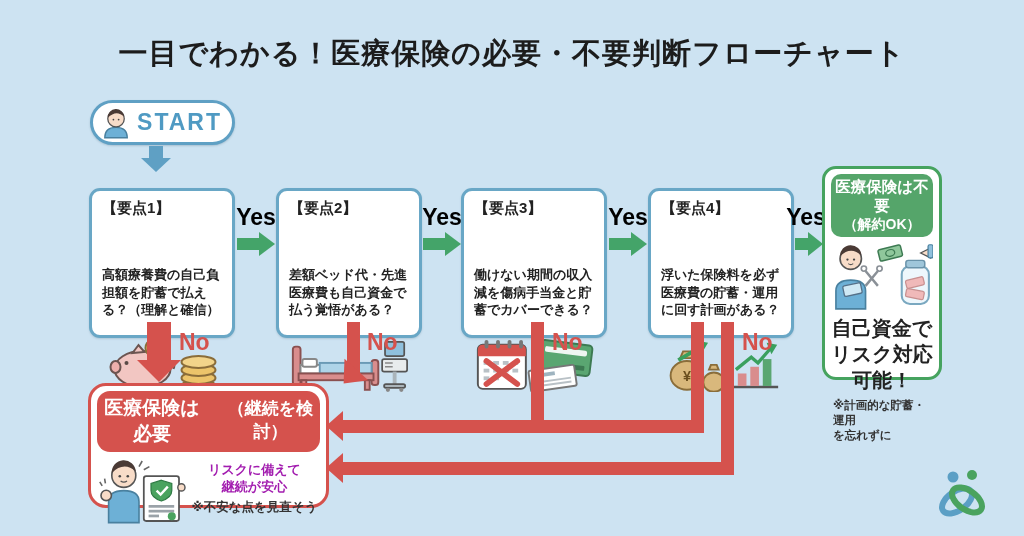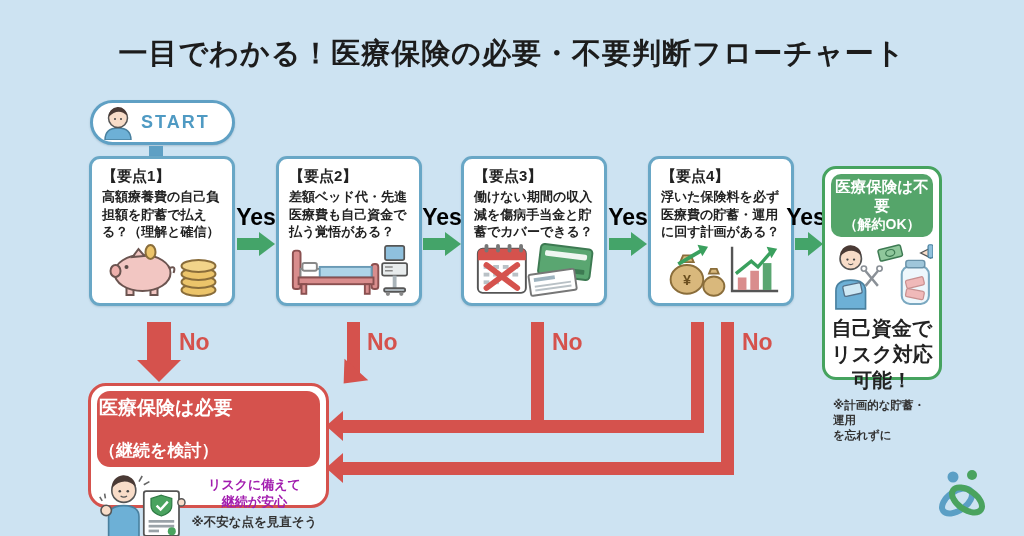--- a/index.html
+++ b/index.html
@@ -12,55 +12,56 @@
     font-size:29px; font-weight:800; color:#1c1c1c; letter-spacing:1px;
   }
 
   
   .start-pill {
     position:absolute; left:90px; top:100px; width:145px; height:45px;
     background:#fff; border:3px solid #5fa0c4; border-radius:24px;
     display:flex; align-items:center; padding:0 10px; gap:8px;
     box-shadow:0 1px 2px rgba(60,90,110,.25);
   }
-  .start-label { font-size:18px; font-weight:800; color:#4f9ac3; letter-spacing:2px; }
+  .start-label { font-size:23px; font-weight:800; color:#4f9ac3; letter-spacing:2px; }
 
   
   .rect { position:absolute; }
   .tri { position:absolute; width:0; height:0; }
 
   .blue { background:#5fa0c4; }
   .red  { background:#d5524d; }
   .green{ background:#44a469; }
 
   
   .step {
-    position:absolute; top:156px; width:146px; height:150px;
+    position:absolute; top:188px; width:146px; height:150px;
     background:#fff; border:3px solid #69a7c6; border-radius:11px;
     padding:8px 9px 5px 10px; display:flex; flex-direction:column;
     box-shadow:0 1px 2px rgba(60,90,110,.2);
+    gap:46px;
   }
   .step-head { font-size:15px; font-weight:800; color:#222; margin-bottom:2px; }
   .step-q { font-size:13px; font-weight:700; color:#222; line-height:1.35; text-align:left; }
   .step-art { flex:1; min-height:0; display:flex; align-items:center; justify-content:center; }
   .step-art svg { width:100%; max-height:58px; }
 
   .yes-label { position:absolute; width:44px; text-align:center; top:204px;
     font-size:23px; font-weight:800; color:#000000; }
   .no-label { position:absolute; top:329px; font-size:23px; font-weight:800; color:#d5524d; }
 
   
   .need-box {
     position:absolute; left:88px; top:383px; width:241px; height:125px;
     background:#fff; border:3px solid #d5524d; border-radius:18px;
     padding:5px 6px; display:flex; flex-direction:column;
   }
   .need-header {
     background:#d5524d; border-radius:13px; color:#fff; text-align:center;
-    padding:4px 2px 5px; display:flex; align-items:baseline; justify-content:center; gap:18px;flex-direction:column;
+    padding:4px 2px 5px; display:flex; align-items:baseline; justify-content:center; gap:18px;
   }
   .need-header .h-main { font-size:19px; font-weight:800; }
   .need-header .h-sub { font-size:17px; font-weight:700; }
   .need-body { flex:1; display:flex; align-items:center; }
   .need-art { width:92px; display:flex; justify-content:center; }
   .need-art svg { width:88px; height:74px; }
   .need-texts { flex:1; text-align:center; }
   .need-msg { font-size:13px; font-weight:800; color:#a21caf; line-height:1.25; }
   .need-note { font-size:12.5px; font-weight:800; color:#333; margin-top:4px; }
 

